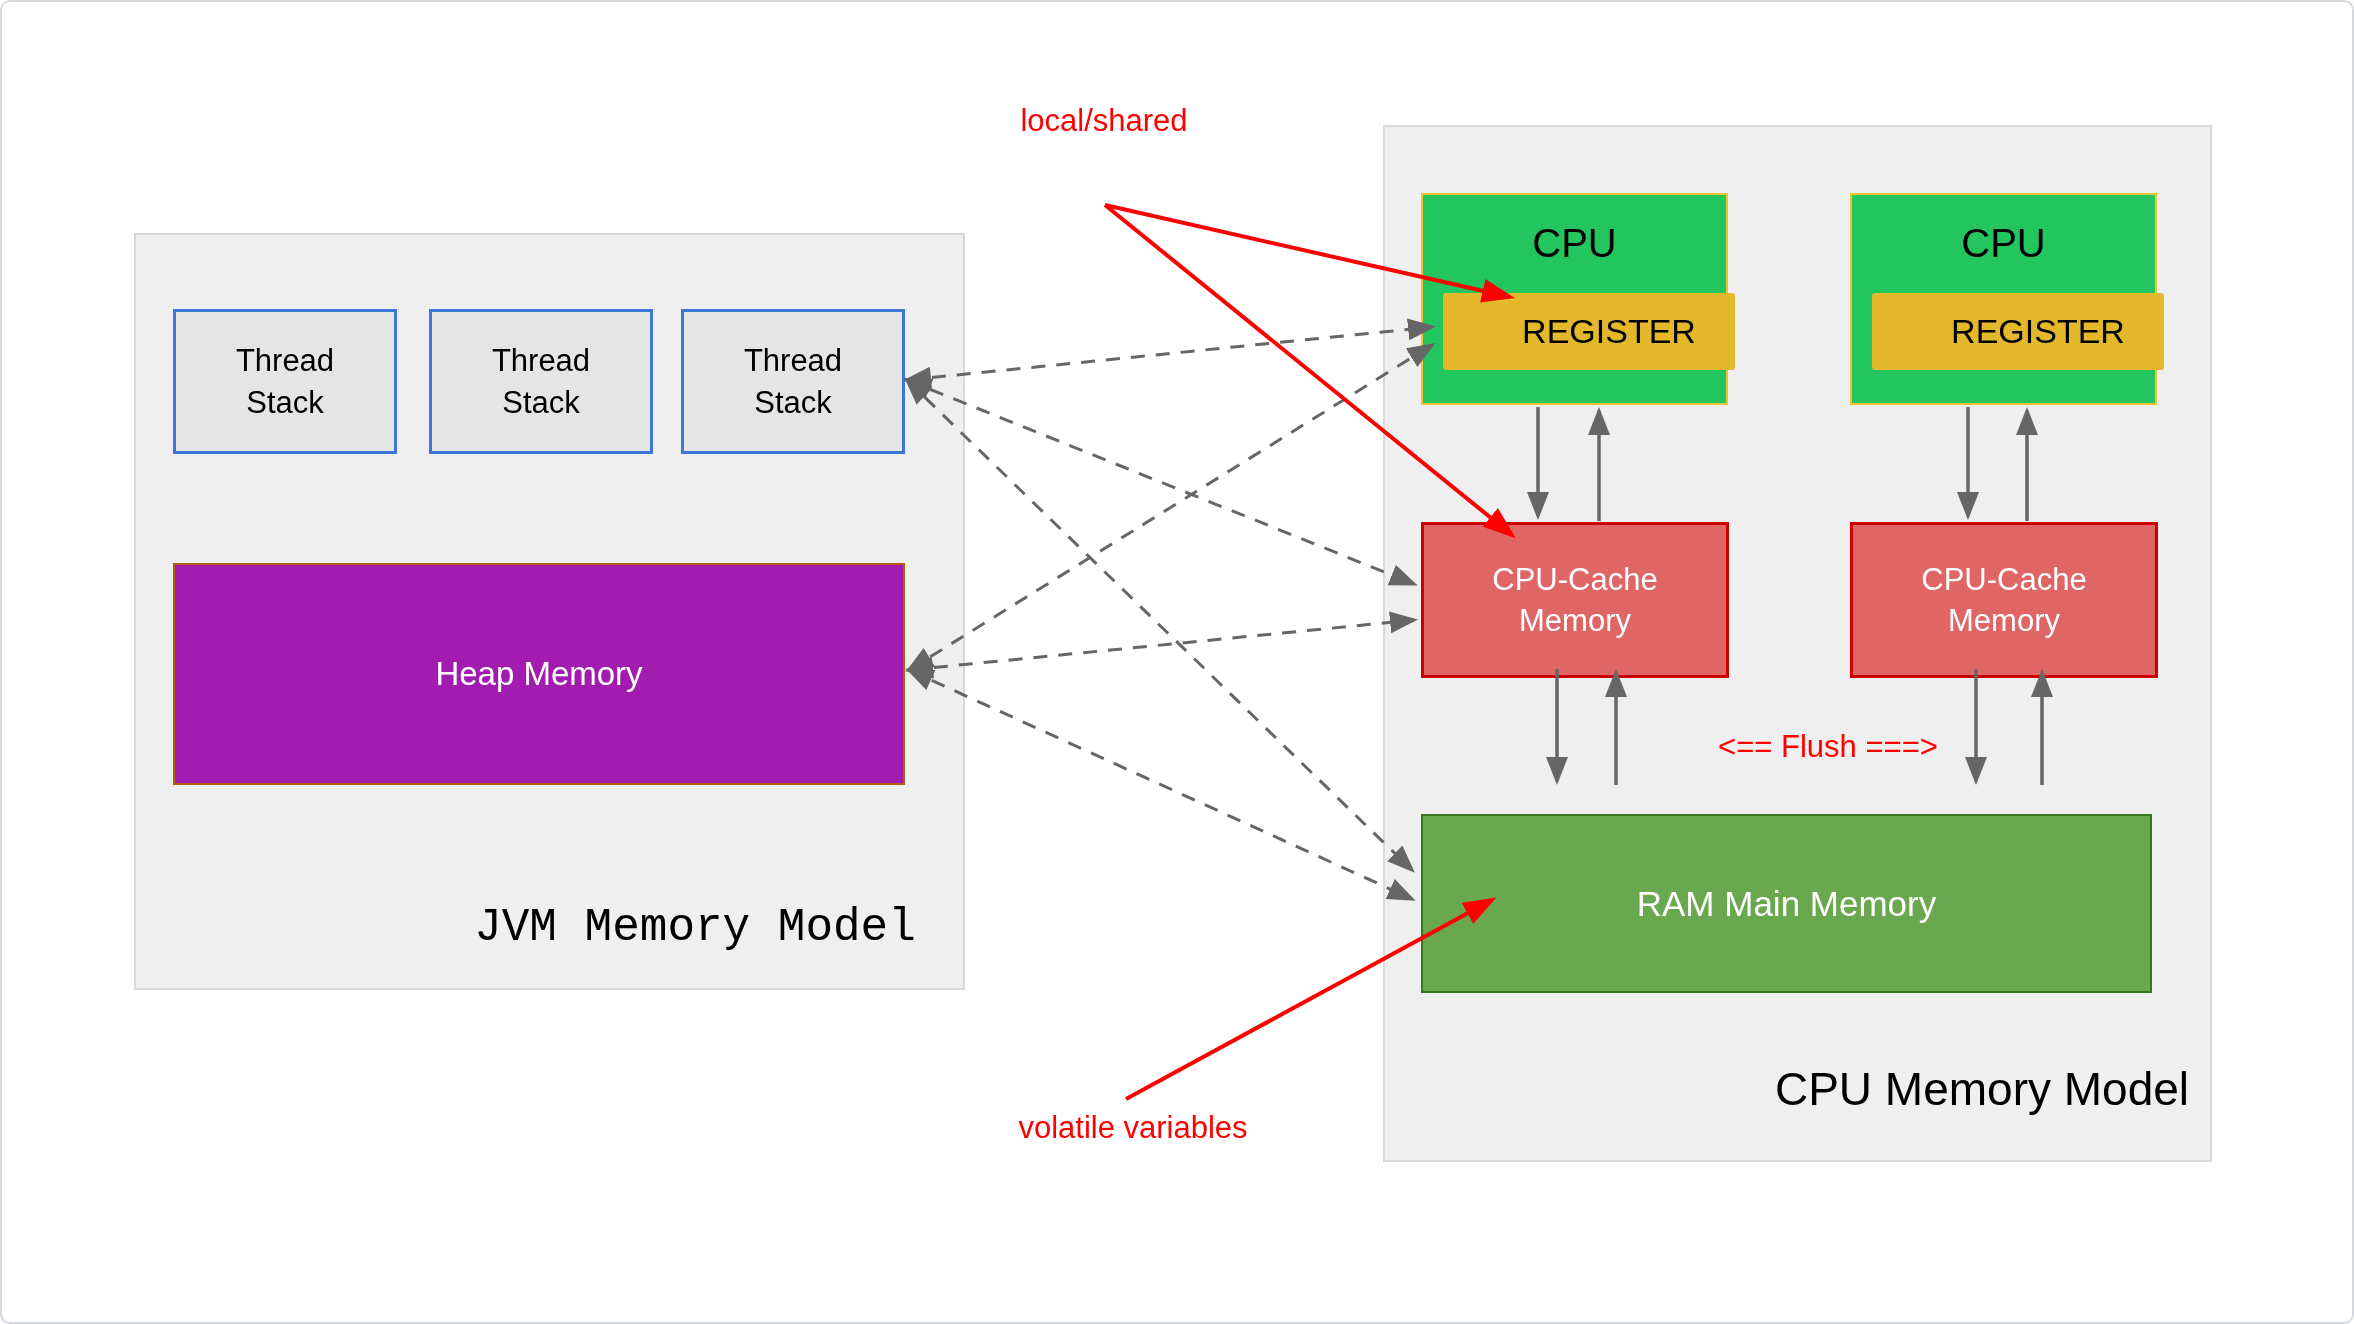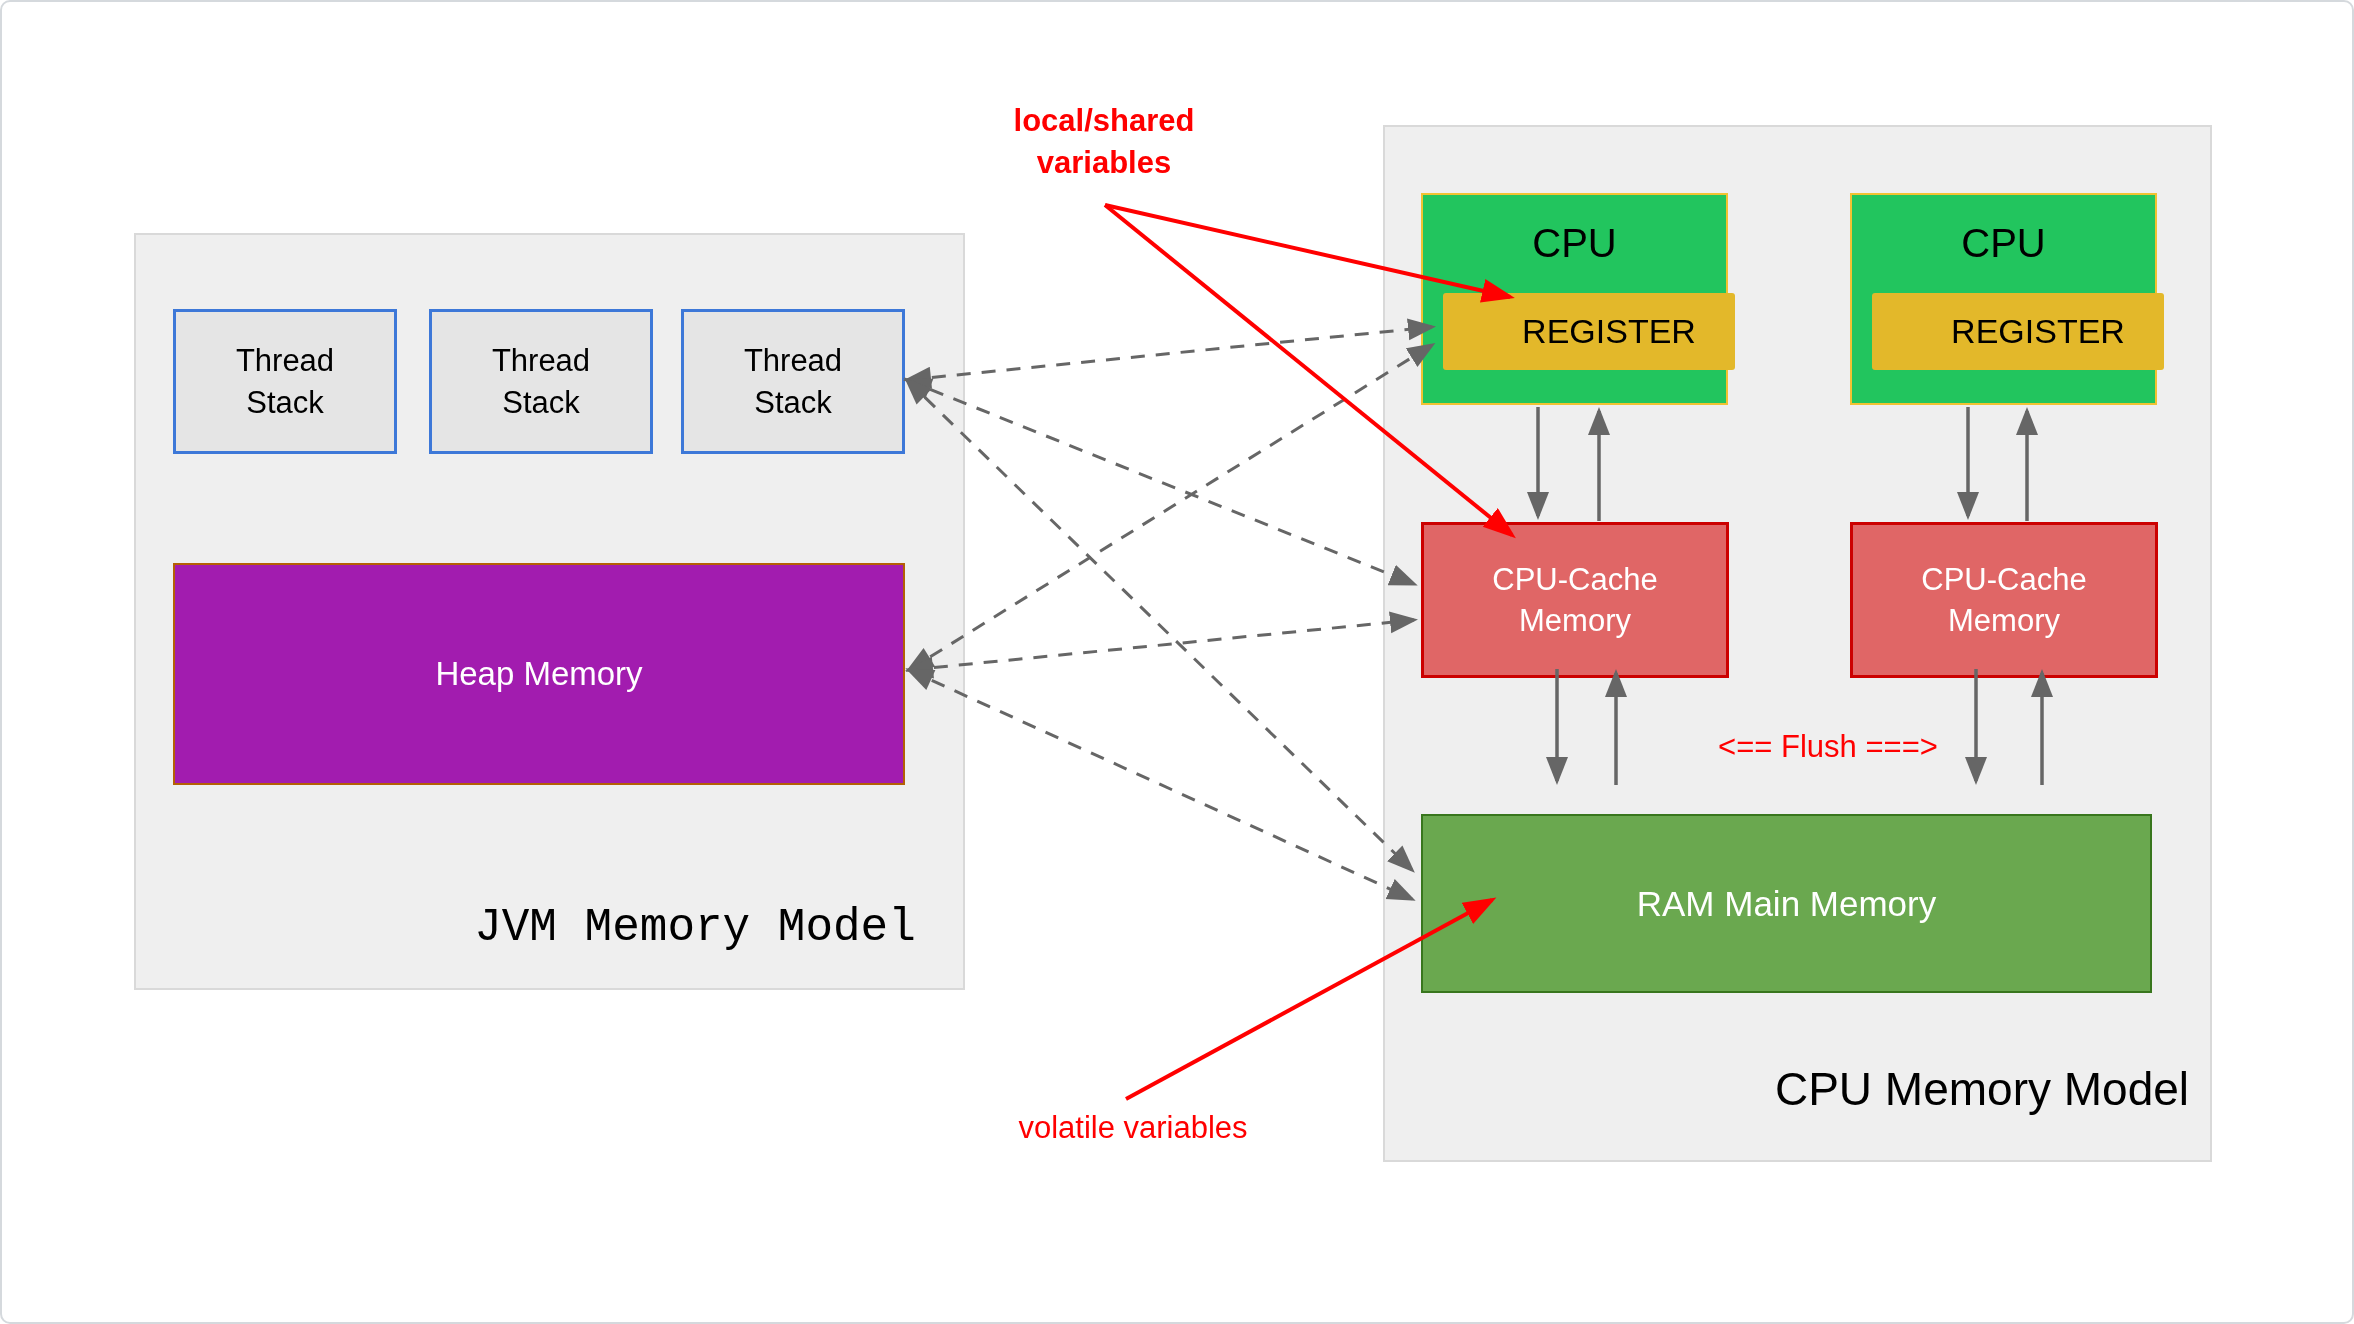--- a/index.html
+++ b/index.html
@@ -114,21 +114,21 @@
   #cpu-label { left: 1680px; top: 1060px; width: 600px; }
 
   .red-note {
     position: absolute;
     color: #ff0000;
     font-size: 31px;
     line-height: 42px;
     text-align: center;
     white-space: nowrap;
   }
-  #note-local-shared { left: 952px;  top: 98px;   width: 300px; font-weight: bold; }
+  #note-local-shared { left: 952px;  top: 98px;   width: 300px; }
   #note-volatile     { left: 956px;  top: 1105px; width: 350px; }
   #note-flush        { left: 1676px; top: 724px;  width: 300px; }
 
   #arrow-layer {
     position: absolute;
     left: 0; top: 0;
     width: 2354px;
     height: 1324px;
     pointer-events: none;
   }
@@ -195,21 +195,20 @@
     <span>CPU-Cache</span>
     <span>Memory</span>
   </div>
   <div id="ram-box" class="box">
     <span>RAM Main Memory</span>
   </div>
   <div id="cpu-label" class="panel-label">CPU Memory Model</div>
 
   <div id="note-local-shared" class="red-note">
     <div>local/shared</div>
-    <div>variables</div>
   </div>
   <div id="note-volatile" class="red-note">volatile variables</div>
   <div id="note-flush" class="red-note">&lt;== Flush ===&gt;</div>
 
   <svg id="arrow-layer" viewBox="0 0 2354 1324" xmlns="http://www.w3.org/2000/svg">
     <defs>
       <marker id="gray-head-end" markerUnits="userSpaceOnUse" markerWidth="30" markerHeight="24" refX="24" refY="11" orient="auto">
         <path d="M0,0 L28,11 L0,22 Z" fill="#666666"></path>
       </marker>
       <marker id="gray-head-start" markerUnits="userSpaceOnUse" markerWidth="30" markerHeight="24" refX="4" refY="11" orient="auto">

